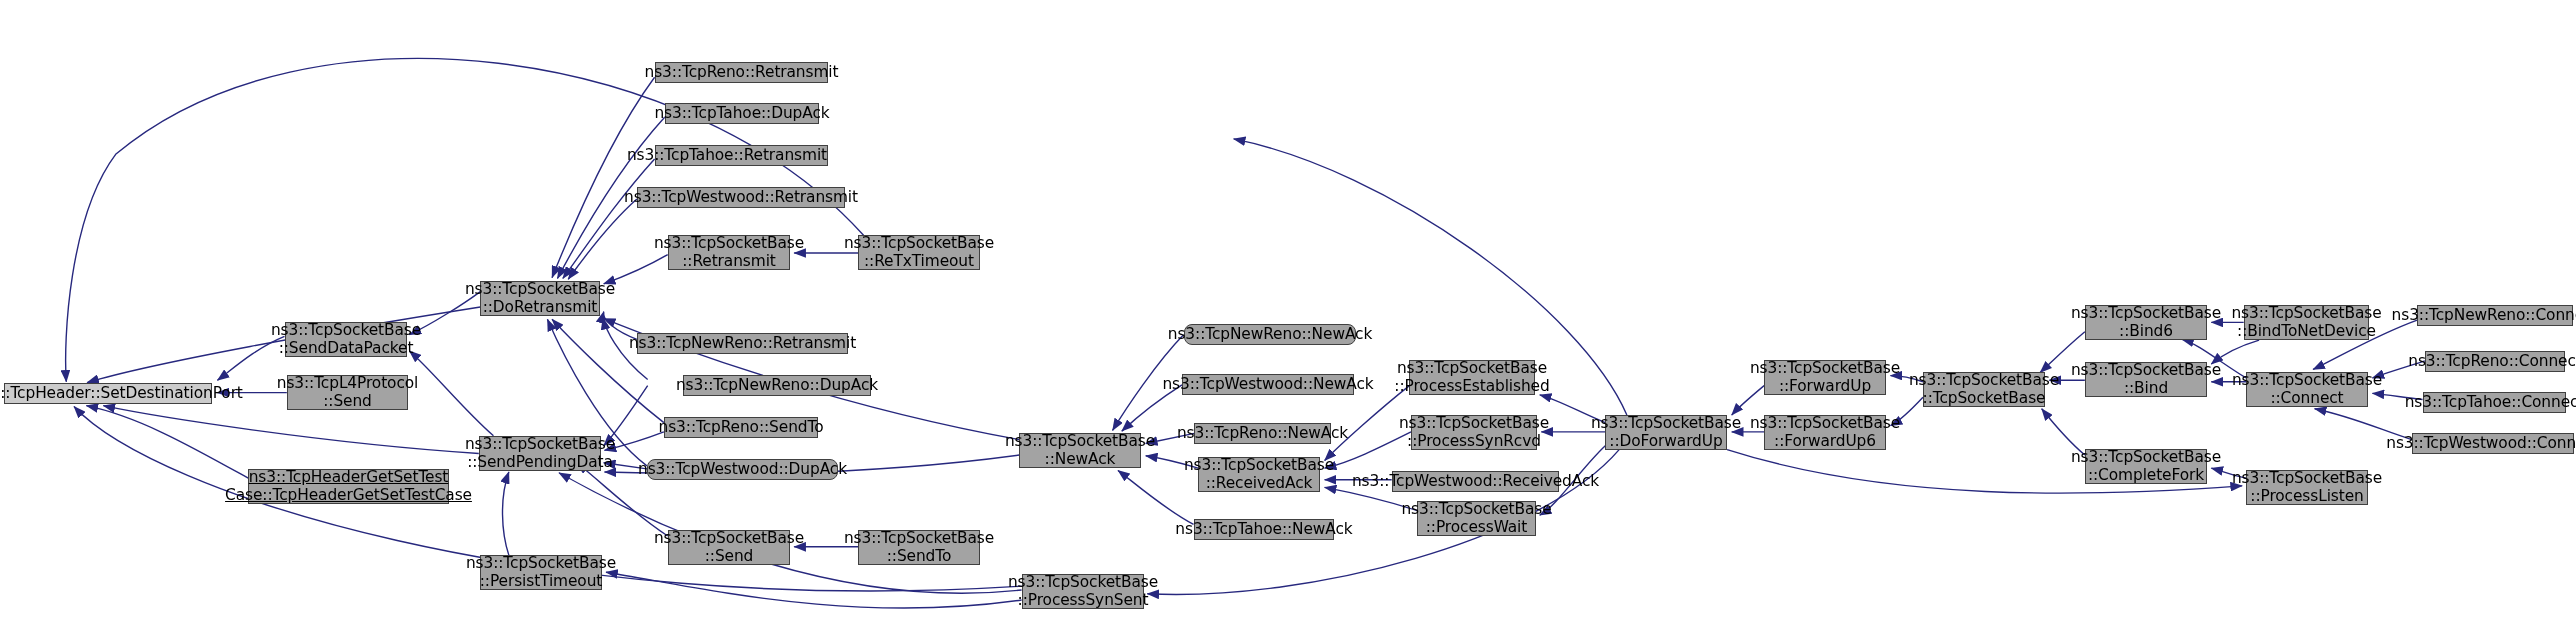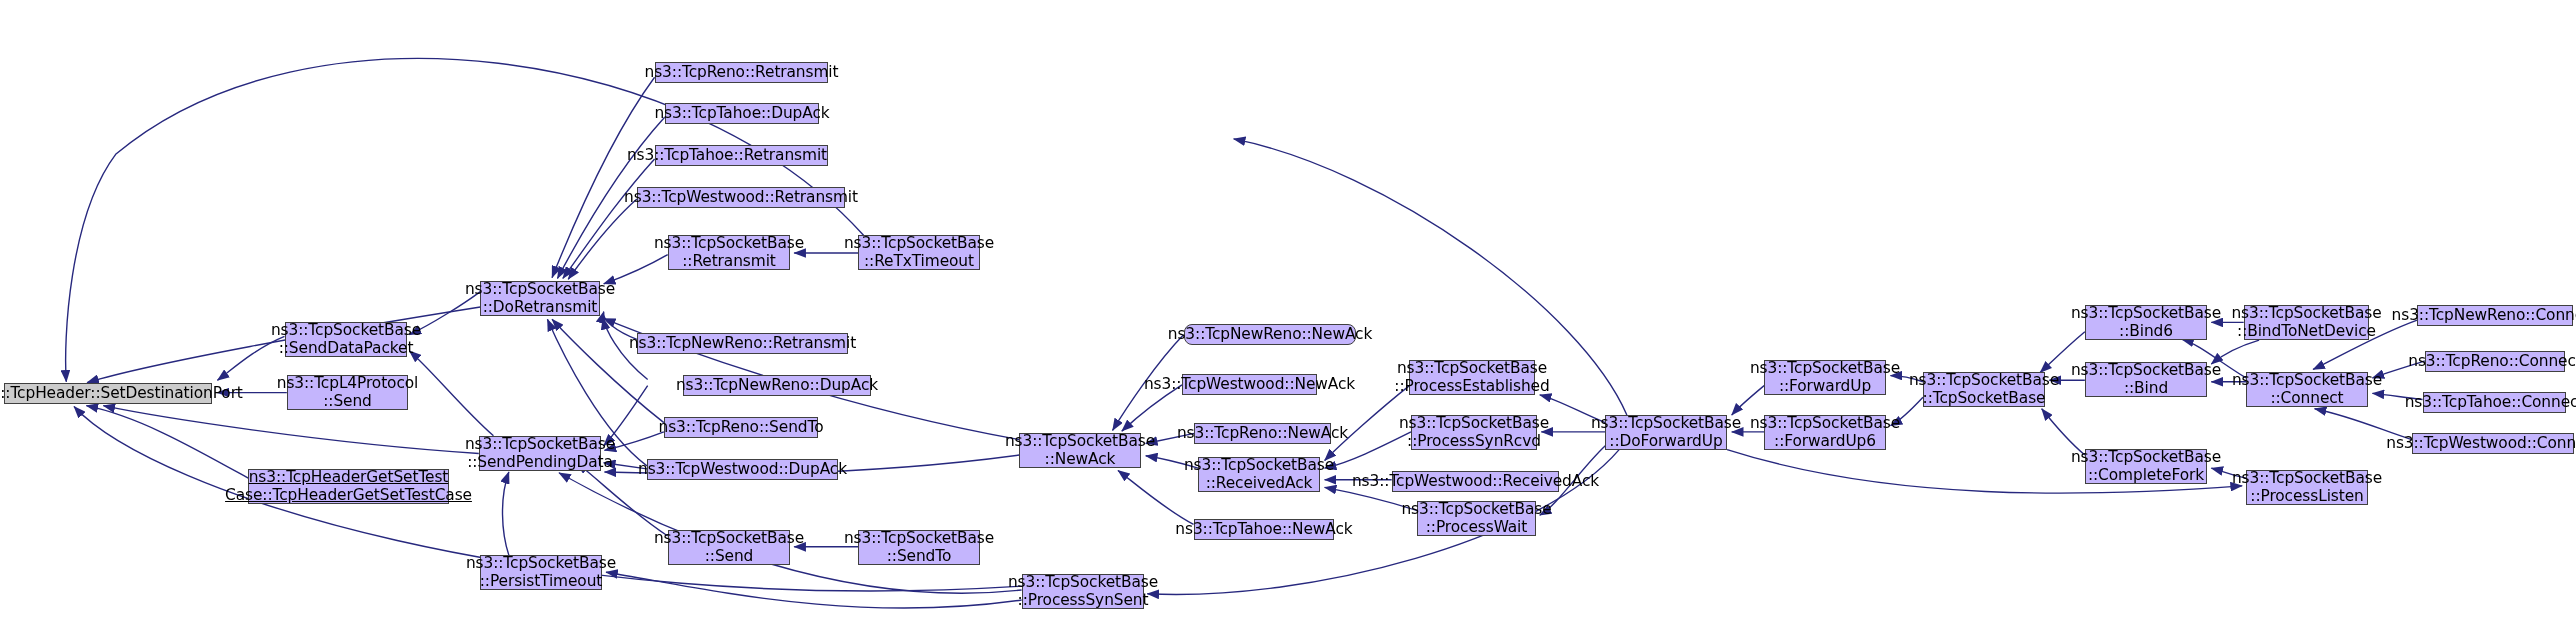--- a/index.html
+++ b/index.html
@@ -9,21 +9,21 @@
     height:624px;
     background:#ffffff;
     font-family:"DejaVu Sans","Liberation Sans",sans-serif;
     overflow:hidden;
   }
   #edges{position:absolute;left:0;top:0;width:2576px;height:624px;}
   .node{
     position:absolute;
     box-sizing:border-box;
     border:1.5px solid #404040;
-    background:#c4b5fd;
+    background:#a3a3a3;
     color:#000000;
     display:flex;
     flex-direction:column;
     align-items:center;
     justify-content:center;
     font-size:15.4px;
     line-height:1.13;
     text-align:center;
     white-space:pre;
     z-index:5;
@@ -118,27 +118,27 @@
       <div class="node" style="left: 480px; top: 555px; width: 122px; height: 35px;"><span class="l1">ns3::TcpSocketBase</span><span class="l2">::PersistTimeout</span></div>
       <div class="node" style="left: 655px; top: 62px; width: 173px; height: 21px;"><span class="l1">ns3::TcpReno::Retransmit</span></div>
       <div class="node" style="left: 665px; top: 103px; width: 154px; height: 21px;"><span class="l1">ns3::TcpTahoe::DupAck</span></div>
       <div class="node" style="left: 655px; top: 145px; width: 173px; height: 21px; align-items: flex-end;"><span class="l1">ns3::TcpTahoe::Retransmit</span></div>
       <div class="node" style="left: 637px; top: 187px; width: 208px; height: 21px;"><span class="l1">ns3::TcpWestwood::Retransmit</span></div>
       <div class="node" style="left: 668px; top: 235px; width: 122px; height: 35px;"><span class="l1">ns3::TcpSocketBase</span><span class="l2">::Retransmit</span></div>
       <div class="node" style="left: 858px; top: 235px; width: 122px; height: 35px;"><span class="l1">ns3::TcpSocketBase</span><span class="l2">::ReTxTimeout</span></div>
       <div class="node" style="left: 637px; top: 333px; width: 211px; height: 21px;"><span class="l1">ns3::TcpNewReno::Retransmit</span></div>
       <div class="node" style="left: 648px; top: 375px; width: 188px; height: 21px; margin-left: 35px;"><span class="l1">ns3::TcpNewReno::DupAck</span></div>
       <div class="node" style="left: 664px; top: 417px; width: 154px; height: 21px;"><span class="l1">ns3::TcpReno::SendTo</span></div>
-      <div class="node" style="left: 647px; top: 459px; width: 191px; height: 21px;"><span class="l1">ns3::TcpWestwood::DupAck</span></div>
+      <div class="node" style="left: 647px; top: 459px; width: 191px; height: 21px; border-radius: 8px;"><span class="l1">ns3::TcpWestwood::DupAck</span></div>
       <div class="node" style="left: 668px; top: 530px; width: 122px; height: 35px;"><span class="l1">ns3::TcpSocketBase</span><span class="l2">::Send</span></div>
       <div class="node" style="left: 858px; top: 530px; width: 122px; height: 35px;"><span class="l1">ns3::TcpSocketBase</span><span class="l2">::SendTo</span></div>
       <div class="node" style="left: 1019px; top: 433px; width: 122px; height: 35px;"><span class="l1">ns3::TcpSocketBase</span><span class="l2">::NewAck</span></div>
       <div class="node" style="left: 1022px; top: 574px; width: 122px; height: 35px;"><span class="l1">ns3::TcpSocketBase</span><span class="l2">::ProcessSynSent</span></div>
       <div class="node" style="left: 1184px; top: 324px; width: 172px; height: 21px; border-radius: 8px;"><span class="l1">ns3::TcpNewReno::NewAck</span></div>
-      <div class="node" style="left: 1182px; top: 374px; width: 135px; height: 21px;"><span class="l1">ns3::TcpWestwood::NewAck</span></div>
+      <div class="node" style="left: 1182px; top: 374px; width: 172px; height: 21px;"><span class="l1">ns3::TcpWestwood::NewAck</span></div>
       <div class="node" style="left: 1194px; top: 423px; width: 137px; height: 21px;"><span class="l1">ns3::TcpReno::NewAck</span></div>
       <div class="node" style="left: 1198px; top: 457px; width: 122px; height: 35px;"><span class="l1">ns3::TcpSocketBase</span><span class="l2">::ReceivedAck</span></div>
       <div class="node" style="left: 1194px; top: 519px; width: 140px; height: 21px;"><span class="l1">ns3::TcpTahoe::NewAck</span></div>
       <div class="node" style="left: 1409px; top: 360px; width: 126px; height: 35px;"><span class="l1">ns3::TcpSocketBase</span><span class="l2">::ProcessEstablished</span></div>
       <div class="node" style="left: 1411px; top: 415px; width: 126px; height: 35px;"><span class="l1">ns3::TcpSocketBase</span><span class="l2">::ProcessSynRcvd</span></div>
       <div class="node" style="left: 1392px; top: 471px; width: 167px; height: 21px;"><span class="l1">ns3::TcpWestwood::ReceivedAck</span></div>
       <div class="node" style="left: 1417px; top: 501px; width: 119px; height: 35px;"><span class="l1">ns3::TcpSocketBase</span><span class="l2">::ProcessWait</span></div>
       <div class="node" style="left: 1605px; top: 415px; width: 122px; height: 35px;"><span class="l1">ns3::TcpSocketBase</span><span class="l2">::DoForwardUp</span></div>
       <div class="node" style="left: 1764px; top: 360px; width: 122px; height: 35px;"><span class="l1">ns3::TcpSocketBase</span><span class="l2">::ForwardUp</span></div>
       <div class="node" style="left: 1764px; top: 415px; width: 122px; height: 35px;"><span class="l1">ns3::TcpSocketBase</span><span class="l2">::ForwardUp6</span></div>

